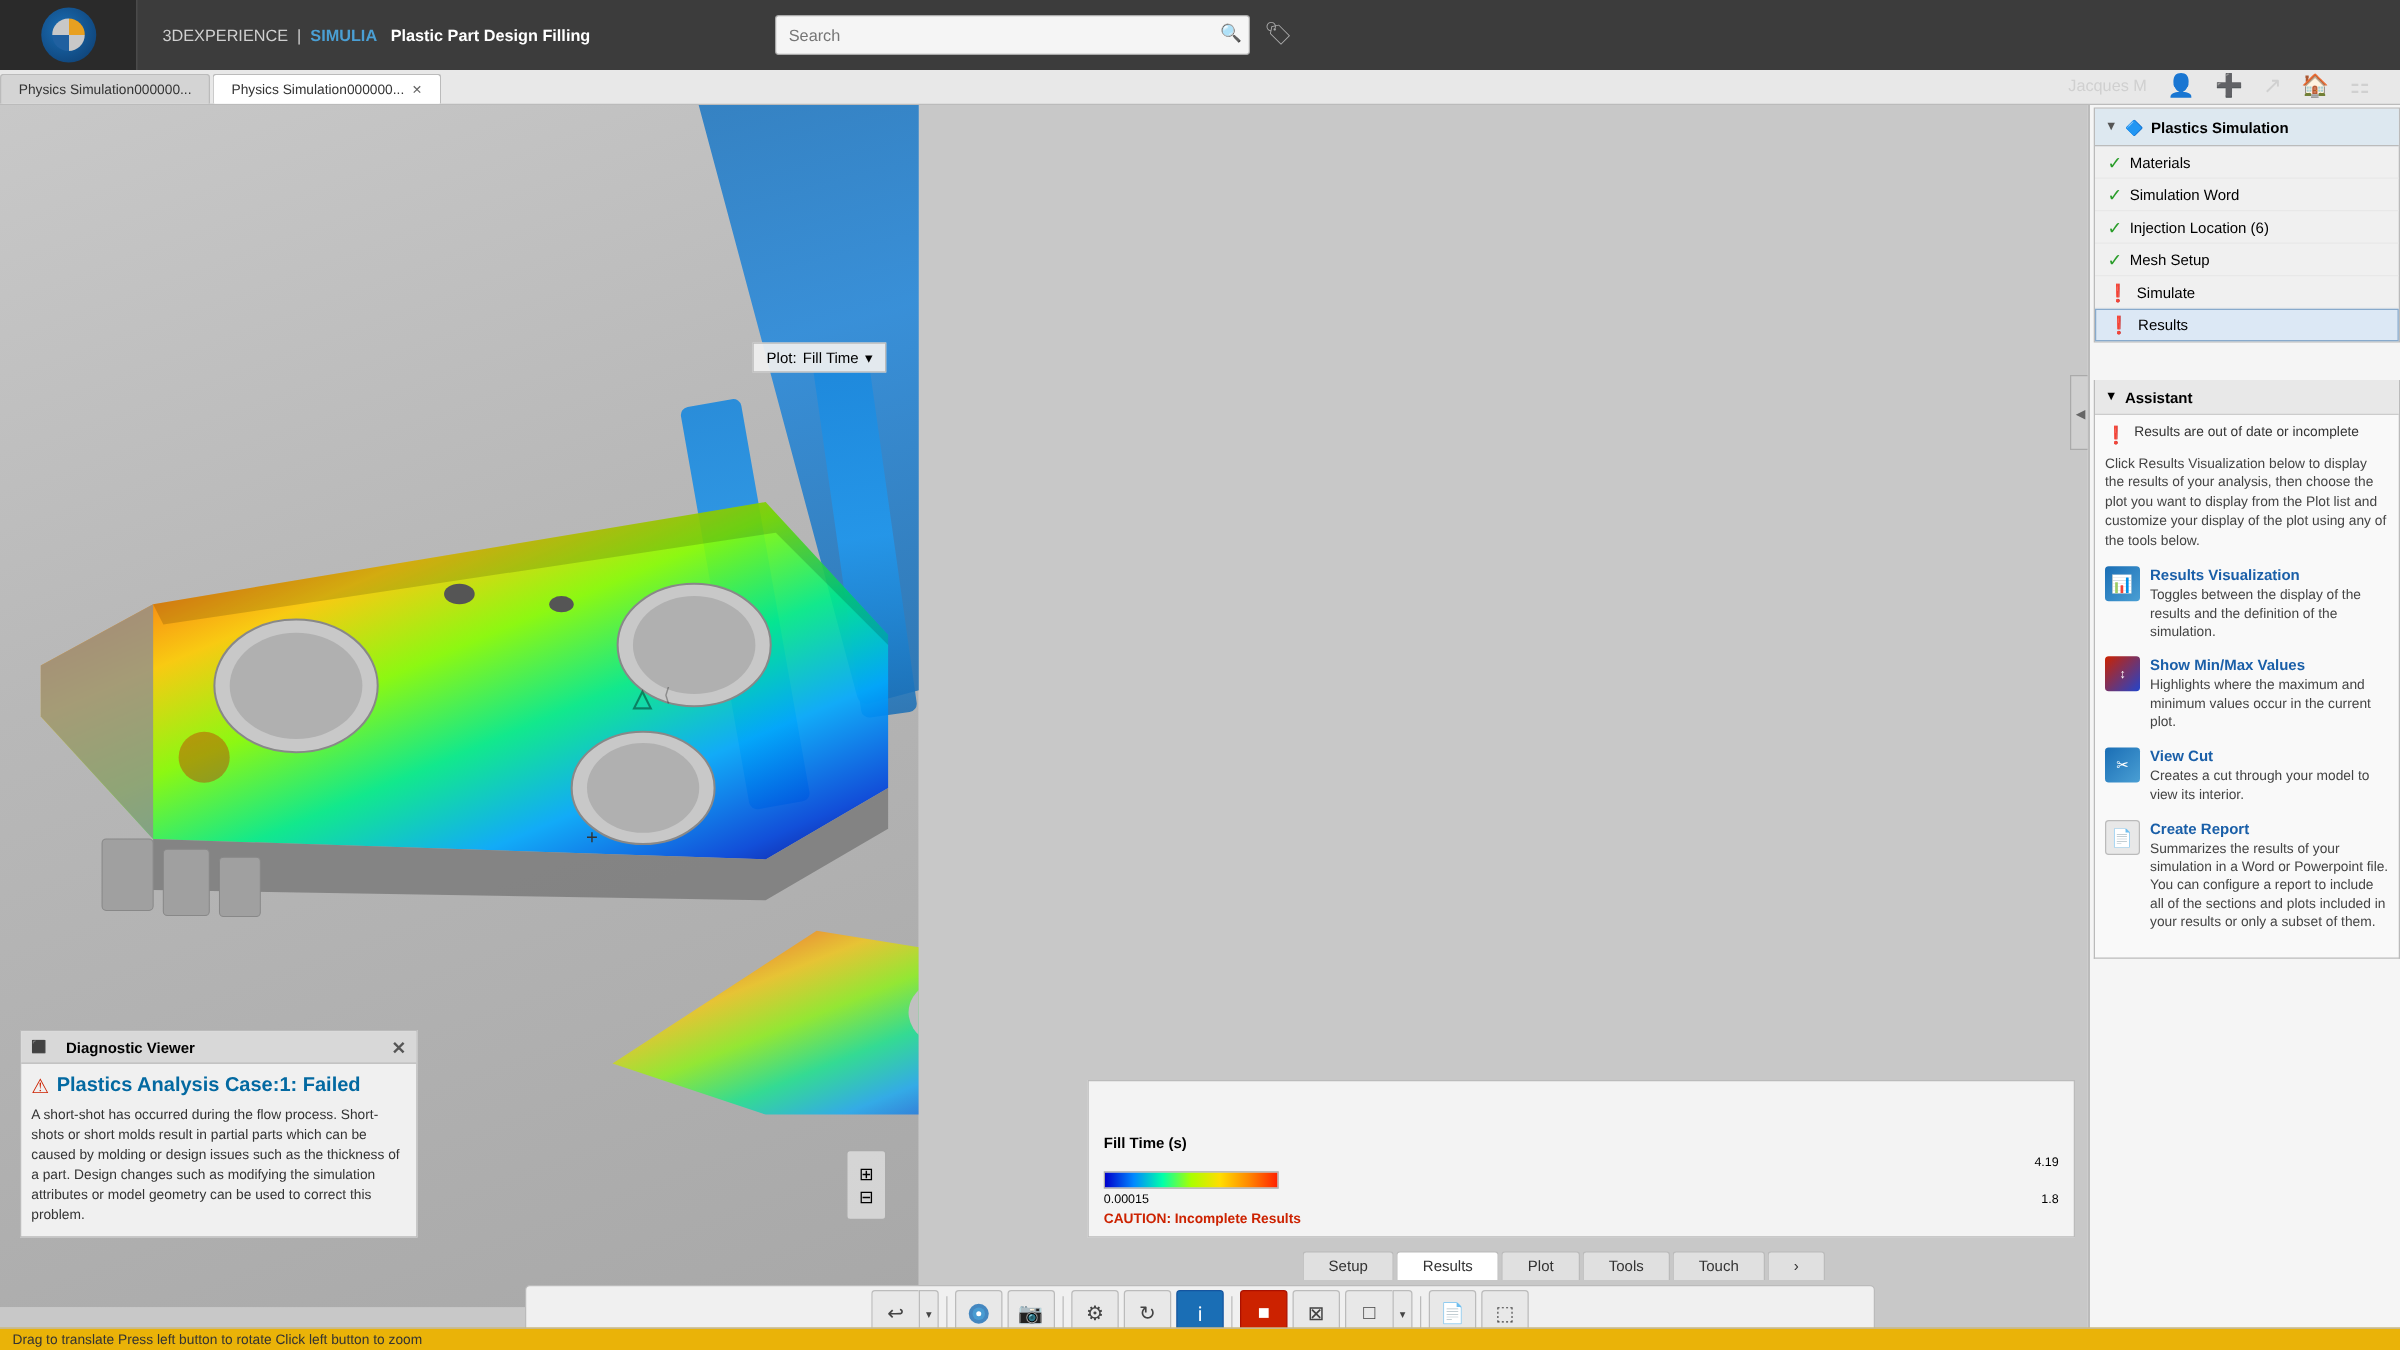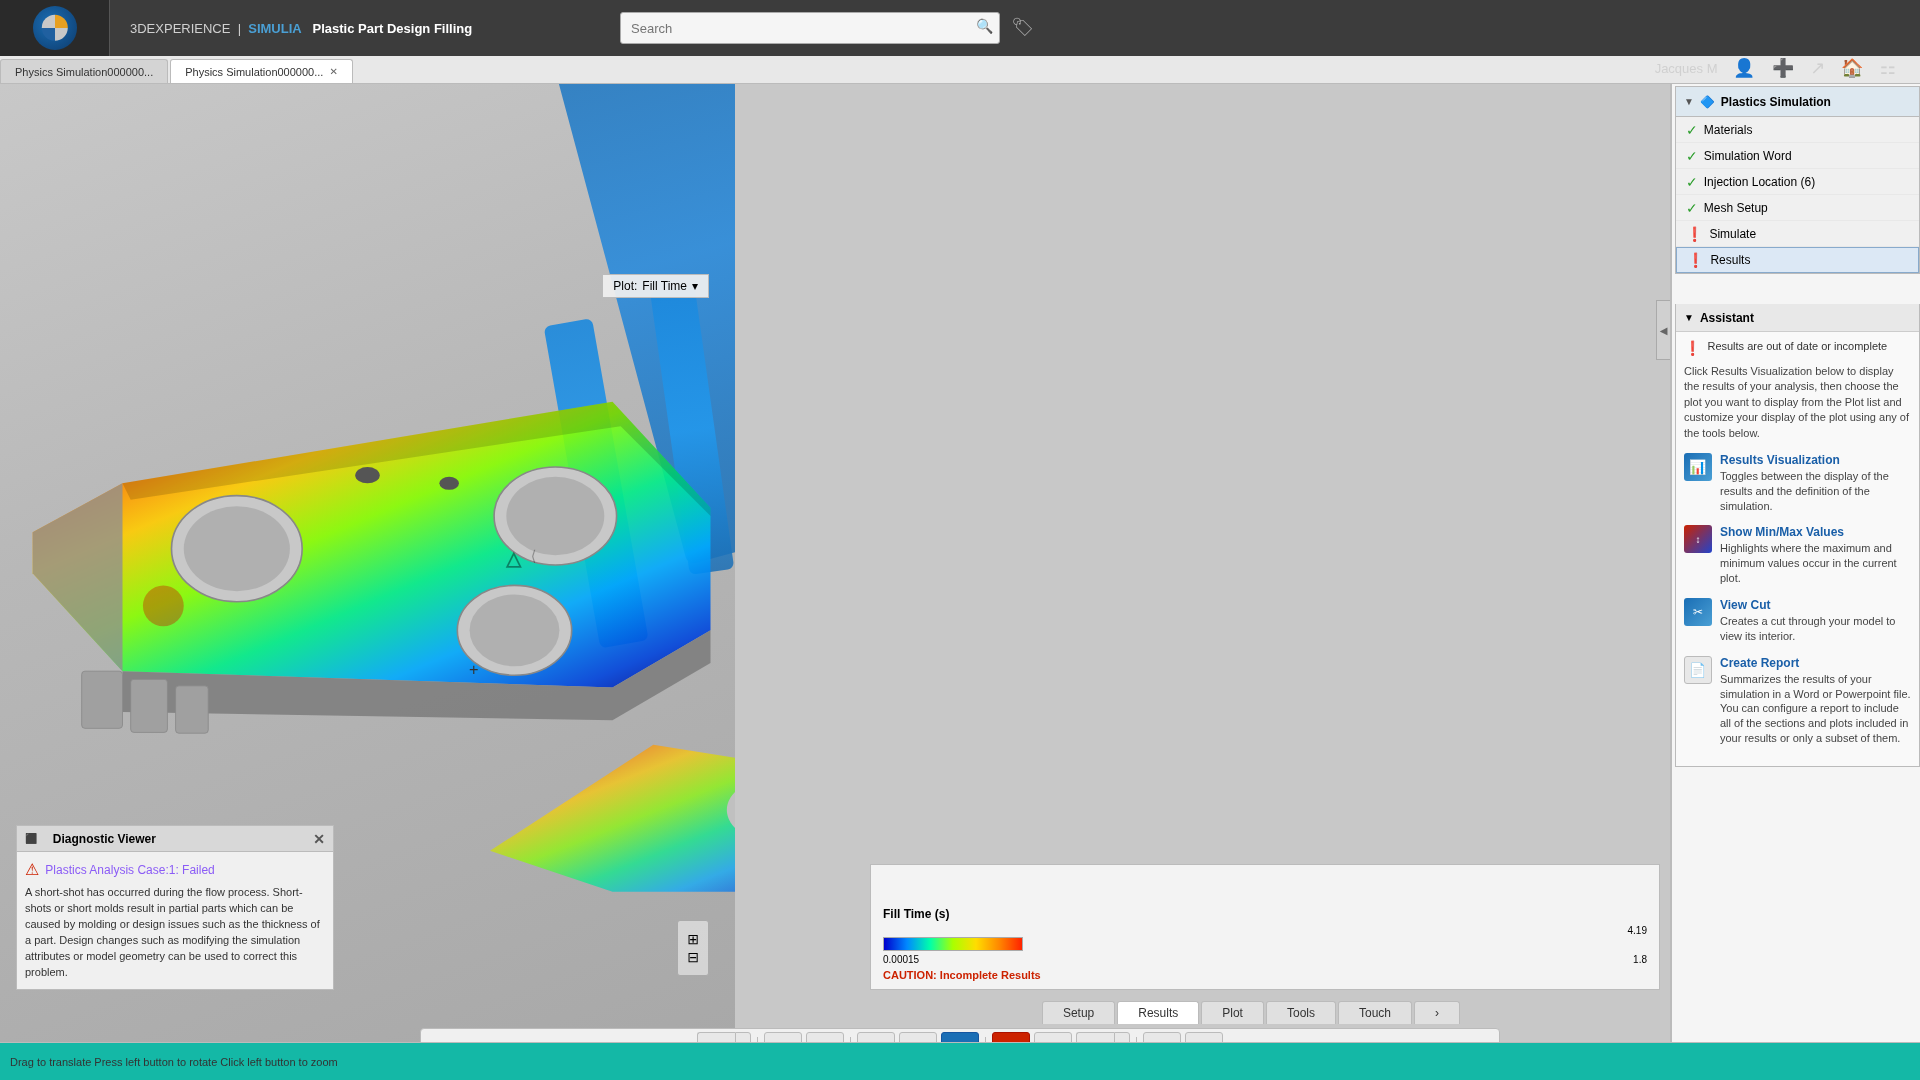--- a/index.html
+++ b/index.html
@@ -361,21 +361,21 @@
 <div id="diag-viewer" style="position:absolute;bottom:90px;left:16px;width:318px;background:#f0f0f0;border:1px solid #bbb;z-index:50;">
   <div id="diag-header" style="background:#d8d8d8;height:26px;display:flex;align-items:center;padding:0 8px;border-bottom:1px solid #bbb;font-size:12px;font-weight:bold;">
     <span style="font-size:10px;color:#1a6eb5;">⬛</span>
     &nbsp;
     <span>Diagnostic Viewer</span>
     <span id="diag-close" style="margin-left:auto;cursor:pointer;font-size:14px;color:#555;">✕</span>
   </div>
   <div id="diag-body" style="padding:8px;">
     <div id="diag-error-row" style="display:flex;align-items:center;gap:6px;margin-bottom:6px;">
       <span style="color:#cc2200;font-size:16px;">⚠</span>
-      <span id="diag-error-text" style="font-size:12px;font-weight:normal;color:#8b5cf6;">Plastics Analysis Case:1: Failed</span>
+      <span id="diag-error-text" style="font-size:16px;font-weight:bold;color:#0369a1;">Plastics Analysis Case:1: Failed</span>
     </div>
     <div id="diag-desc" style="font-size:11px;color:#333;line-height:1.45;">A short-shot has occurred during the flow process. Short-shots or short molds result in partial parts which can be caused by molding or design issues such as the thickness of a part. Design changes such as modifying the simulation attributes or model geometry can be used to correct this problem.</div>
   </div>
 </div>
 
 <div id="right-panel" style="position:absolute;top:84px;right:0;width:250px;bottom:0;background:#f5f5f5;border-left:2px solid #bbb;z-index:40;overflow-y:auto;">
 
   <div id="sim-panel" style="background:#f0f0f0;border-bottom:1px solid #bbb;">
     <div id="sim-panel-header" style="background:#dde8f0;height:30px;display:flex;align-items:center;padding:0 8px;border-bottom:1px solid #bbb;font-weight:bold;font-size:12px;gap:6px;">
       <span style="cursor:pointer;font-size:10px;color:#555;">▼</span>
@@ -523,15 +523,15 @@
     <div class="tool-btn" style="border-radius:3px 0 0 3px;border-right:none;">□</div>
     <div class="tool-btn" style="border-radius:0 3px 3px 0;width:16px;font-size:9px;padding:0;border-right:1px solid #bbb;">▾</div>
   </div>
 
   <div class="tool-sep"></div>
 
   <div class="tool-btn">📄</div>
   <div class="tool-btn">⬚</div>
 </div>
 
-<div id="bottom-status" style="position:absolute;bottom:0;left:0;right:0;height:38px;background:#14b8a6;border-top:1px solid #bbb;display:flex;align-items:center;padding:0 10px;font-size:11px;color:#333;z-index:70;">
+<div id="bottom-status" style="position:absolute;bottom:0;left:0;right:0;height:18px;background:#eab308;border-top:1px solid #bbb;display:flex;align-items:center;padding:0 10px;font-size:11px;color:#333;z-index:70;">
   <span>Drag to translate  Press left button to rotate  Click left button to zoom</span>
 </div>
 
 </body></html>

